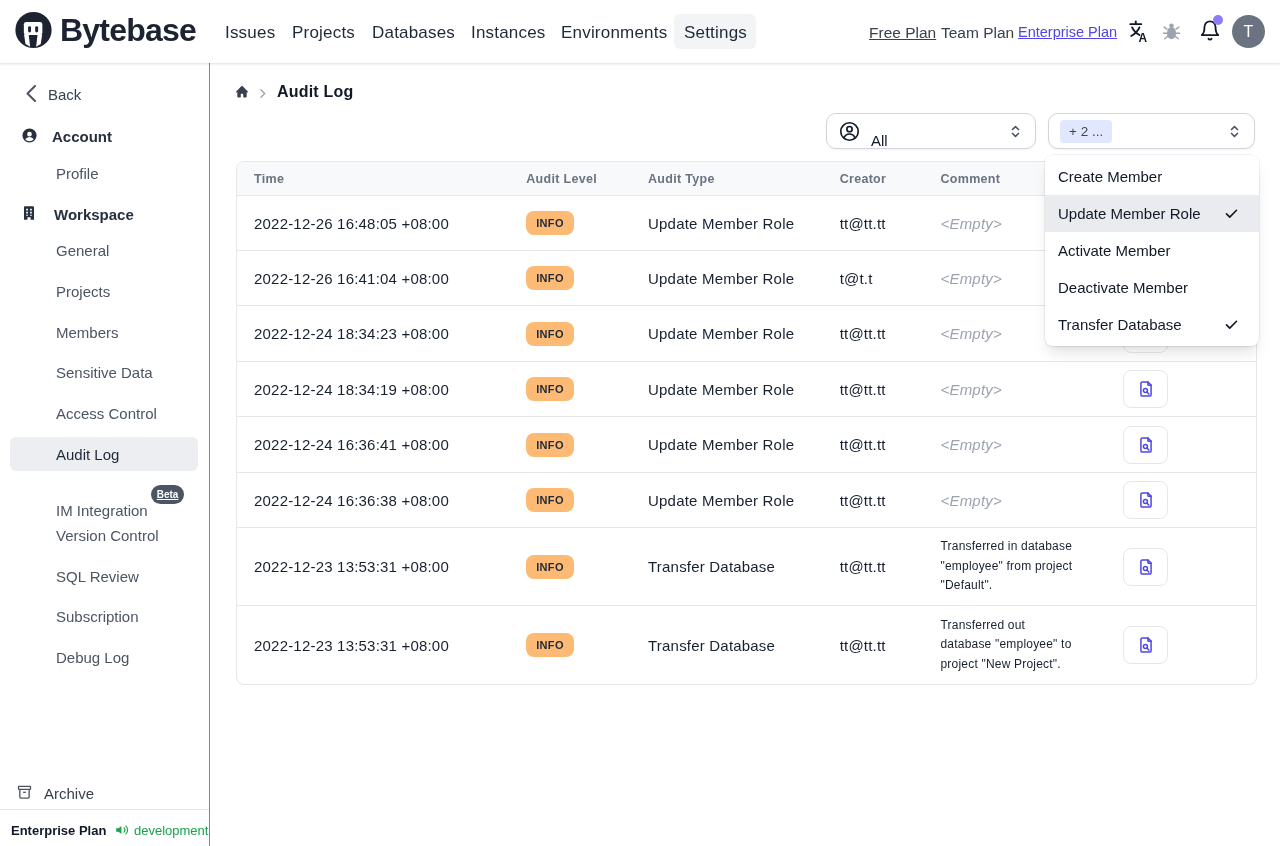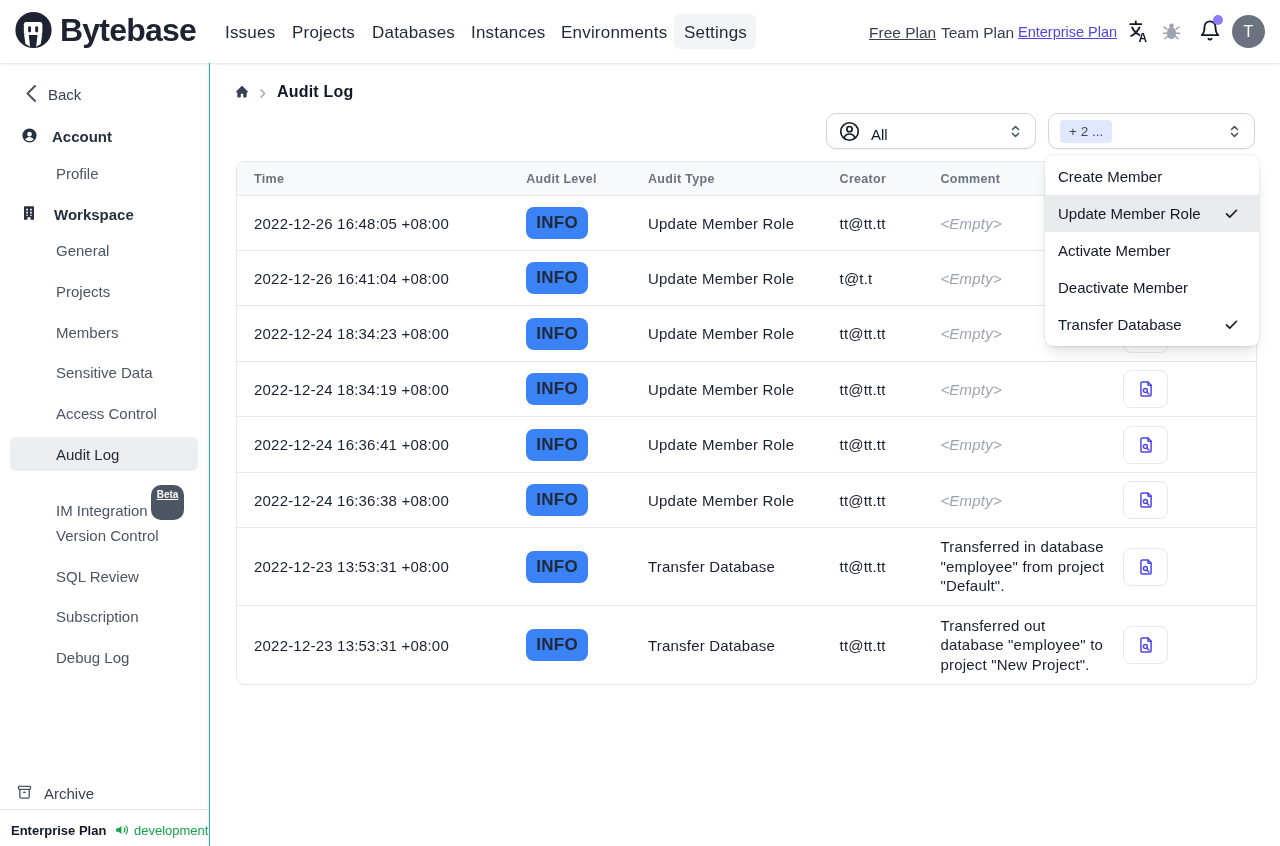--- a/index.html
+++ b/index.html
@@ -10,40 +10,40 @@
 .topnav a { position:absolute; top:23px; font-size:17px; color:#1f2937; text-decoration:none; letter-spacing:.2px; }
 .nav-settings { position:absolute; left:674px; top:14px; width:82px; height:35px; background:#f3f4f6; border-radius:6px; }
 .nav-settings span { position:absolute; left:10px; top:9px; font-size:17px; color:#1f2937; letter-spacing:.2px; }
 .plans { position:absolute; top:24px; font-size:15.5px; color:#374151; }
 .eplan { color:#4f46e5; text-decoration:underline; }
 .avatar { position:absolute; left:1232px; top:15px; width:33px; height:33px; border-radius:50%; background:#6b7280; color:#fff; font-size:16px; text-align:center; line-height:33px; }
 .side { position:absolute; left:0; top:63px; width:210px; height:783px; border-right:1px solid #14b8a6; background:#fff; }
 .side .item { position:absolute; font-size:15px; color:#4b5563; }
 .side .sect { position:absolute; font-size:15px; font-weight:bold; color:#27303f; }
 .active-bg { position:absolute; left:10px; top:374px; width:188px; height:34px; background:#eceef1; border-radius:6px; }
-.beta { position:absolute; left:151px; top:422px; width:33px; height:35px; background:#4b5563; border-radius:10px; color:#fff; font-size:10px; font-weight:bold; text-align:center; line-height:19px;text-decoration:underline; }
+.beta { position:absolute; left:151px; top:422px; width:33px; height:19px; background:#4b5563; border-radius:10px; color:#fff; font-size:10px; font-weight:bold; text-align:center; line-height:19px;text-decoration:underline; }
 .sidesep { position:absolute; left:0; top:746px; width:209px; border-top:1px solid #e5e7eb; }
 .main { position:absolute; left:210px; top:63px; width:1070px; height:783px; background:#fff; }
 .crumb-home { position:absolute; left:24px; top:21px; }
 .crumb-sep { position:absolute; left:46px; top:23px; }
 .crumb-title { position:absolute; left:67px; top:20px; font-size:16px; font-weight:bold; color:#111827; letter-spacing:.2px; }
 .sel { position:absolute; top:50px; height:36px; border:1px solid #d1d5db; border-radius:10px; background:#fff; box-shadow:0 1px 2px rgba(0,0,0,.05); }
 .sel1 { left:616px; width:210px; }
 .sel2 { left:838px; width:207px; }
 .sel1 .icon { position:absolute; left:12px; top:7px; }
-.sel1 .txt { position:absolute; left:44px; top:12px; font-size:15px; color:#111827; }
+.sel1 .txt { position:absolute; left:44px; top:18px; font-size:15px; color:#111827; }
 .updown { position:absolute; right:11px; top:9px; }
 .chip { position:absolute; left:11px; top:6px; height:23px; background:#e0e7ff; border-radius:4px; font-size:13.5px; color:#3f4651; padding:0 9px; line-height:23px; }
 .tbl { position:absolute; left:26px; top:98px; width:1021px; border:1px solid #e5e7eb; border-radius:8px; border-collapse:separate; border-spacing:0; overflow:hidden; }
 .tbl thead th { height:34px; background:#f8f9fa; font-size:12.5px; font-weight:bold; color:#6b7280; letter-spacing:.3px; text-align:left; padding:0 0 0 17px; border-bottom:1px solid #e5e7eb; }
 .tbl td { font-size:15px; letter-spacing:.2px; color:#18212f; padding:0 0 0 17px; vertical-align:middle; border-bottom:1px solid #e5e7eb; }
 .tbl tr:last-child td { border-bottom:none; }
-.info { display:inline-block; background:#3b82f6; border-radius:8px; font-size:17px; font-weight:bold; color:#1f2937; padding:6px 10px; letter-spacing:.3px; }
+.info { display:inline-block; background:#fdba74; border-radius:8px; font-size:11px; font-weight:bold; color:#1f2937; padding:6px 10px; letter-spacing:.3px; }
 .empty { color:#9ca3af; font-style:italic; }
-.cmt { font-size:15px; line-height:19.5px; white-space:nowrap; }
+.cmt { font-size:12px; line-height:19.5px; white-space:nowrap; }
 .tbl td.act { padding-left:0; }
 .pbtn { width:45px; height:38px; border:1px solid #e5e7eb; border-radius:8px; background:#fff; display:flex; align-items:center; justify-content:center; margin-left:0; }
 .menu { position:absolute; left:835px; top:92px; width:214px; background:#fff; border-radius:8px; box-shadow:0 0 0 1px rgba(0,0,0,.05), 0 10px 15px -3px rgba(0,0,0,.1), 0 4px 6px -4px rgba(0,0,0,.1); padding:3px 0; z-index:20; }
 .menu .mi { position:relative; height:37px; line-height:37px; font-size:15px; color:#111827; padding-left:13px; }
 .menu .hl { background:#e9ebee; }
 .menu svg.chk { position:absolute; right:20px; top:11px; }
 </style>
 </head>
 <body>
 

